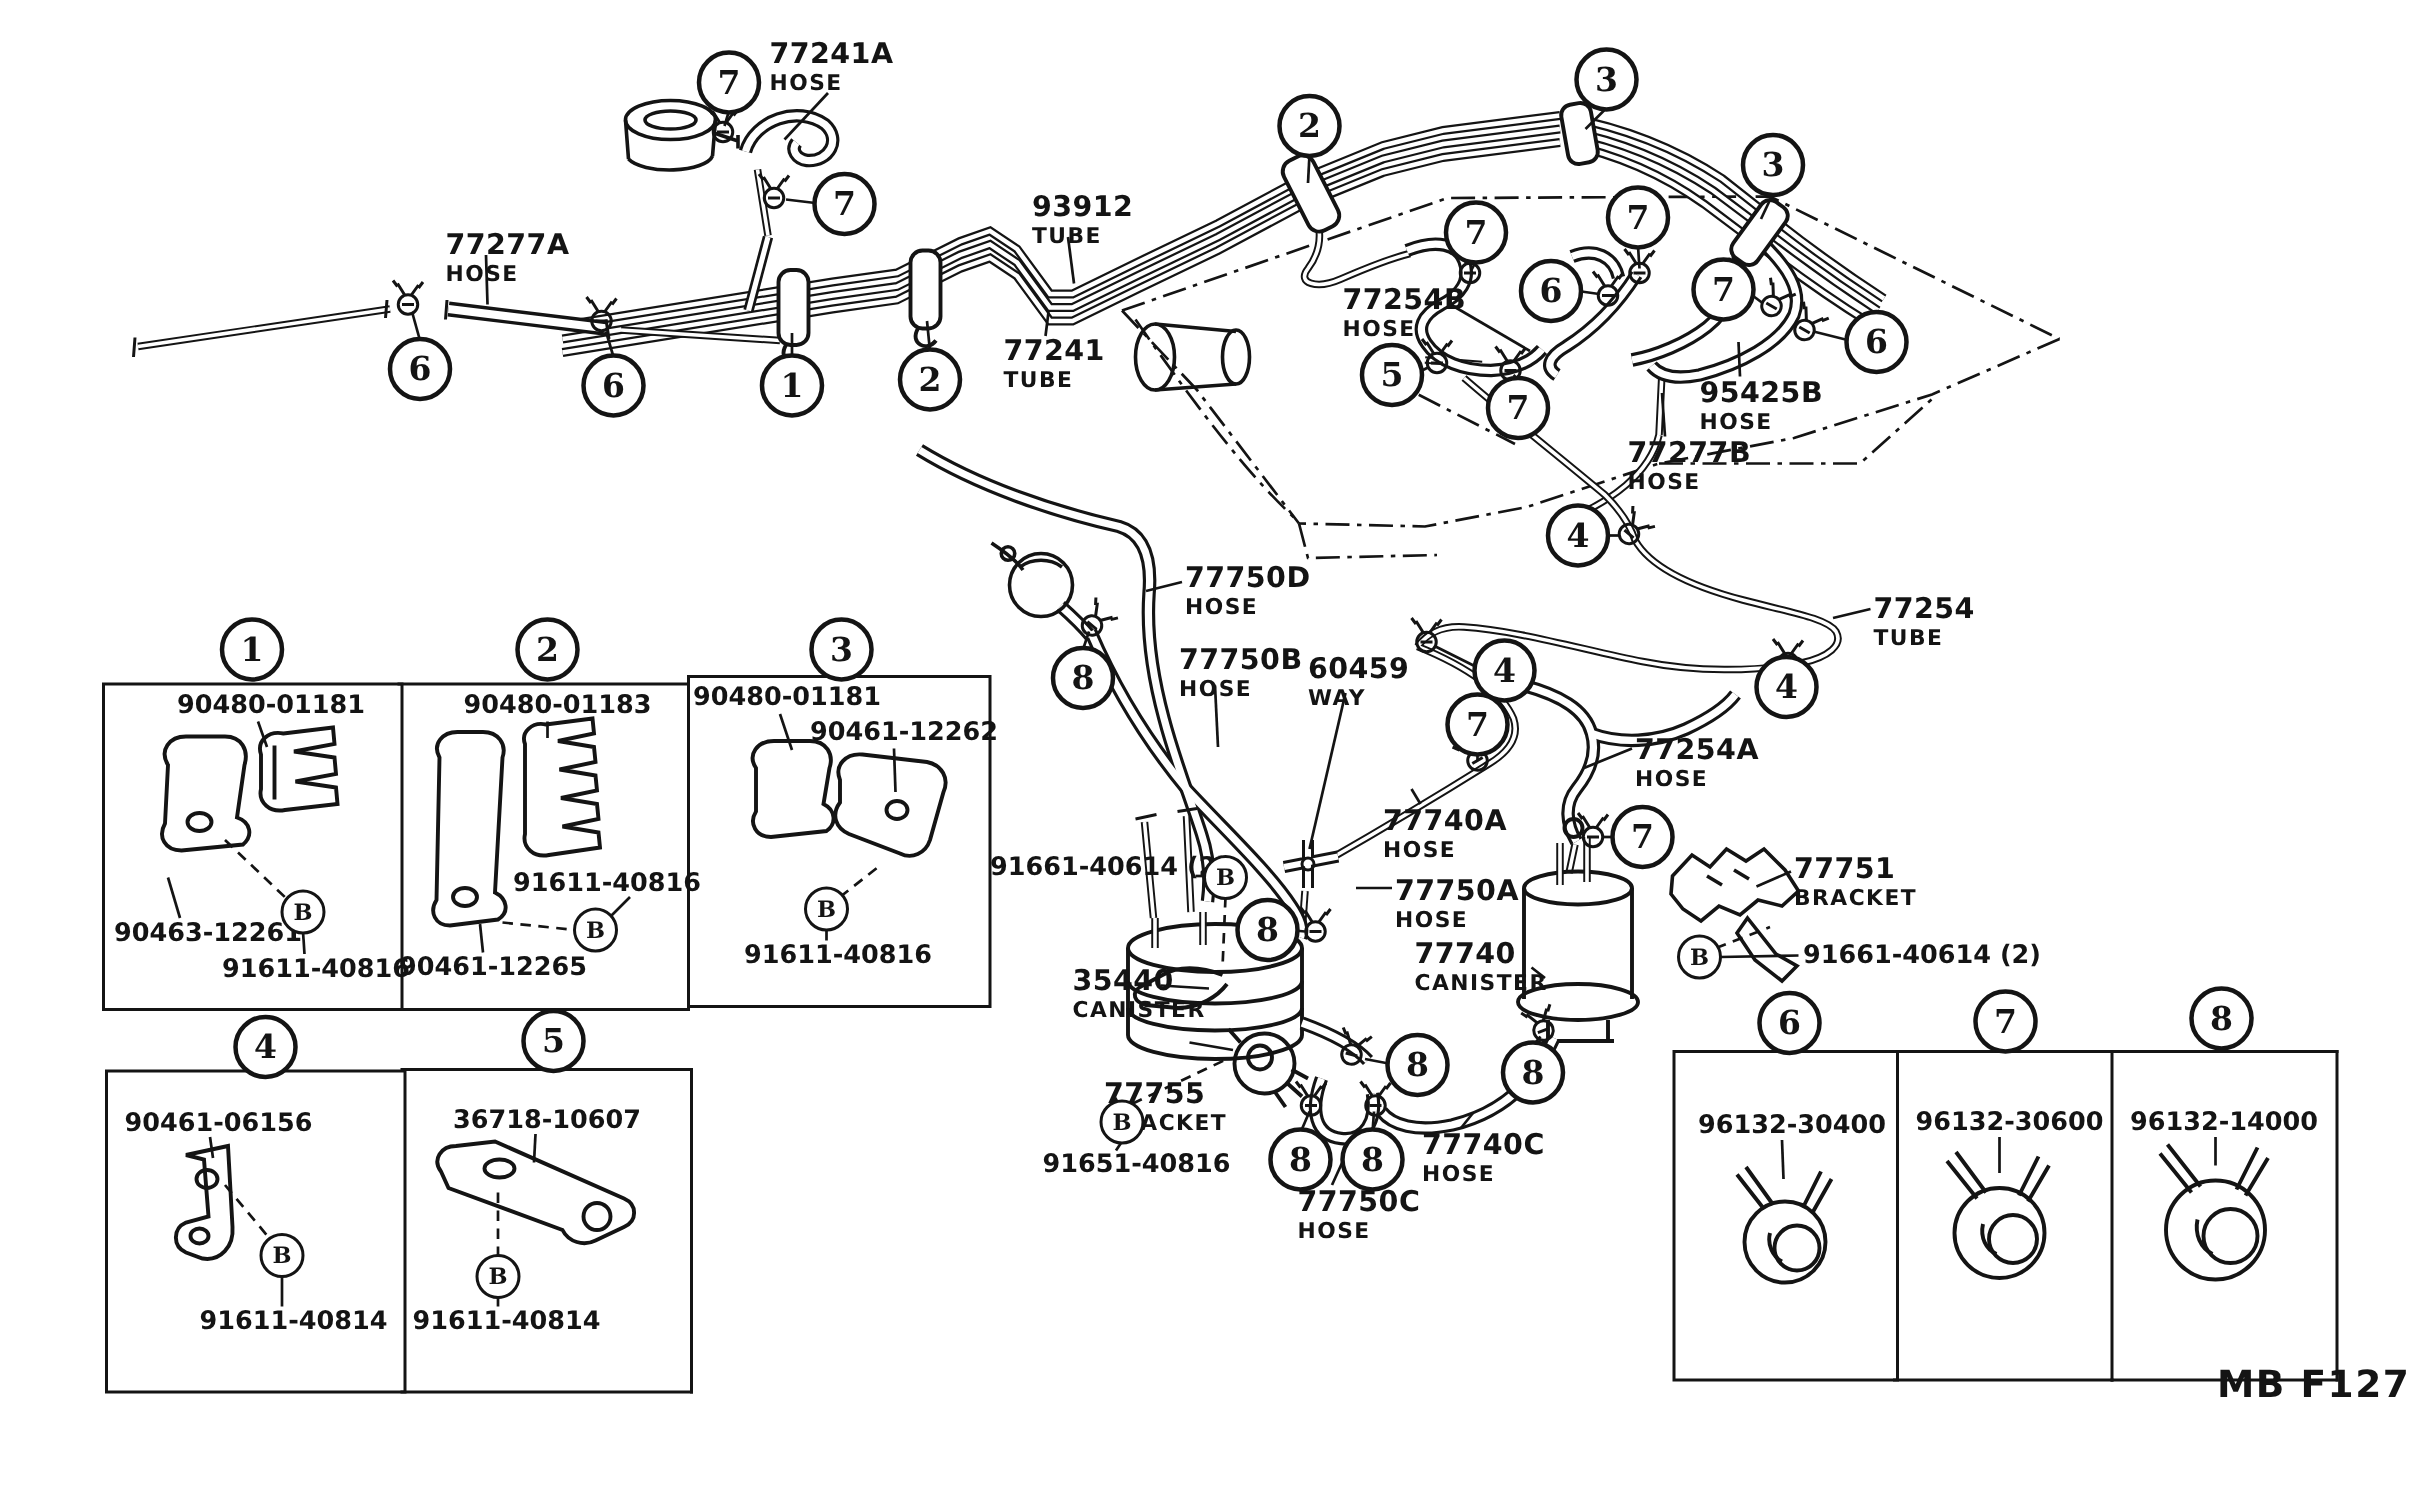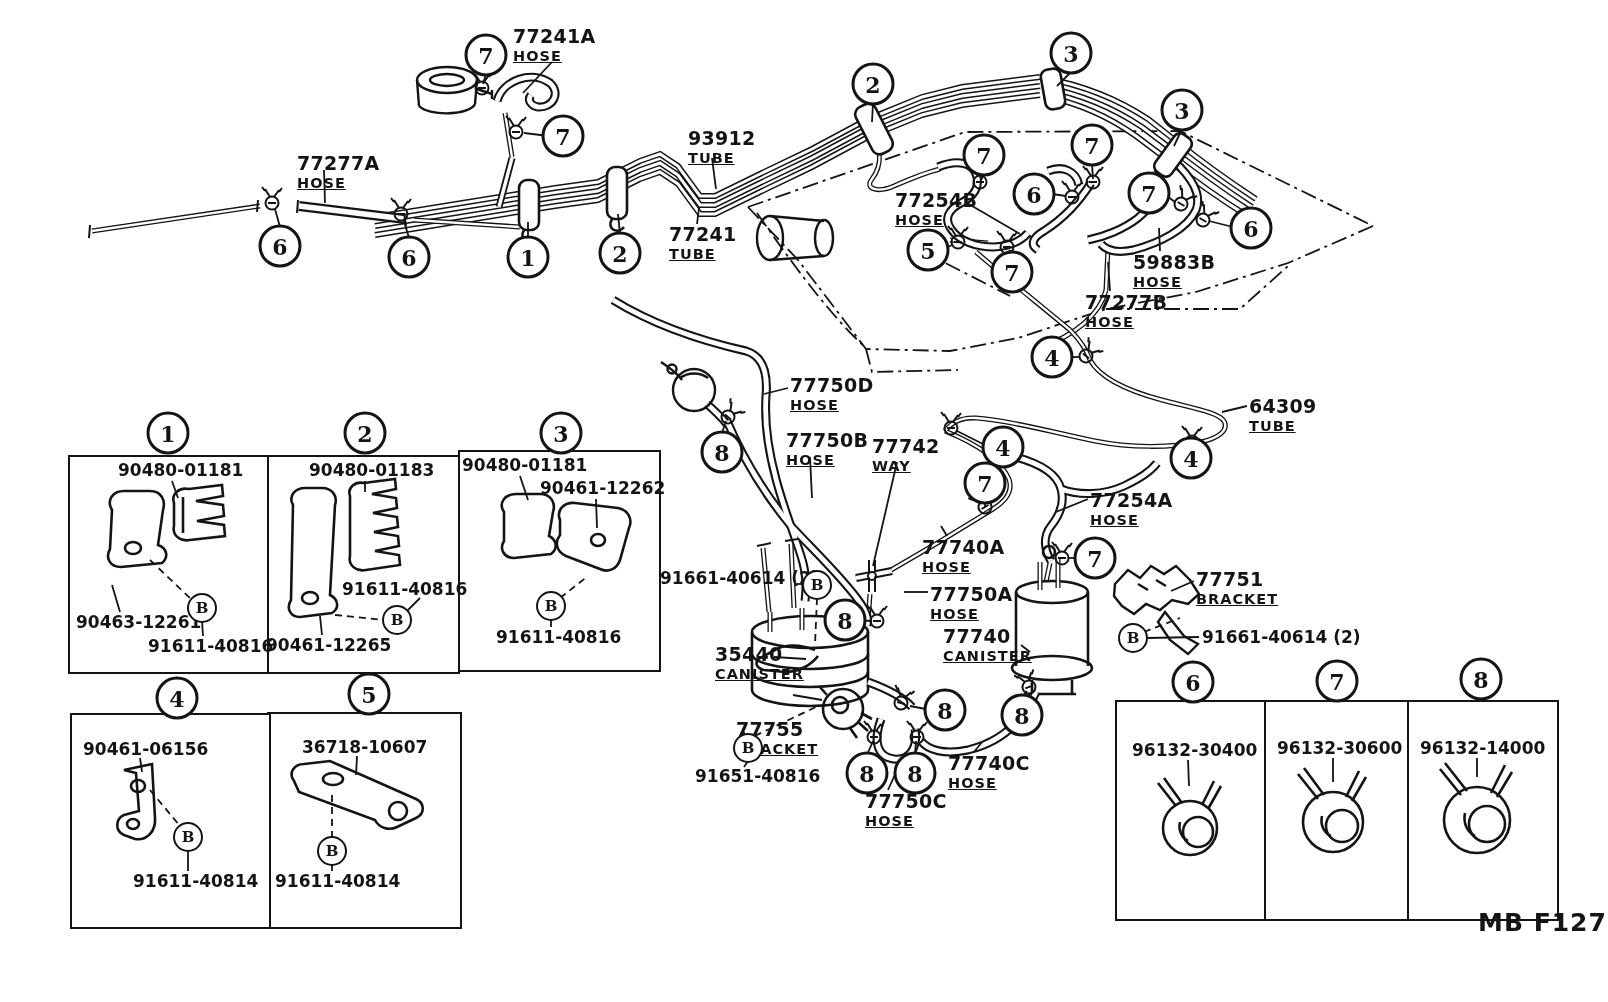--- a/index.html
+++ b/index.html
@@ -1,21 +1,21 @@
 <!DOCTYPE html>
 <html><head>
 <meta charset="utf-8">
 <style>
   html,body{margin:0;padding:0;background:#e8e8e8;}
   .stage{position:relative;width:1608px;height:1002px;background:#fff;overflow:hidden;
          font-family:"DejaVu Sans","Liberation Sans",sans-serif;color:#141414;padding-left:28px;}
   .art{position:absolute;left:0;top:0;}
   
   .plabel{position:absolute;font-weight:bold;font-size:19px;line-height:1;letter-spacing:0.3px;white-space:nowrap;}
-  .plabel .kind{display:block;font-size:14.5px;margin-top:3px;letter-spacing:1px;text-decoration:underline;}
+  .plabel .kind{display:block;font-size:14.5px;margin-top:3px;letter-spacing:1px;}
   .slabel{position:absolute;font-weight:bold;font-size:17px;line-height:1;white-space:nowrap;}
   .boxpart{position:absolute;font-weight:bold;font-size:17px;line-height:1;white-space:nowrap;text-align:center;}
   
   .co{position:absolute;width:37px;height:37px;border:3px solid #141414;border-radius:50%;
       background:#fff;display:flex;align-items:center;justify-content:center;
       font-family:"DejaVu Serif","Liberation Serif",serif;
       font-weight:bold;font-size:22px;transform:translate(-50%,-50%);}
   .cb{width:26px;height:26px;border-width:2.5px;font-size:15px;}
   
   .dbox{position:absolute;border:2.5px solid #141414;background:transparent;}
@@ -431,26 +431,26 @@
 <div class="dbox" style="left:267px;top:712px;width:193px;height:213px;border-left:none"></div>
 <div class="dbox" style="left:1115px;top:700px;width:147px;height:217px"></div>
 <div class="dbox" style="left:1262px;top:700px;width:145px;height:217px;border-left:none"></div>
 <div class="dbox" style="left:1407px;top:700px;width:150px;height:217px;border-left:none"></div>
 
 <div class="plabel" style="left:513px;top:27px"><span>77241A</span><span class="kind">HOSE</span></div>
 <div class="plabel" style="left:688px;top:129px"><span>93912</span><span class="kind">TUBE</span></div>
 <div class="plabel" style="left:297px;top:154px"><span>77277A</span><span class="kind">HOSE</span></div>
 <div class="plabel" style="left:669px;top:225px"><span>77241</span><span class="kind">TUBE</span></div>
 <div class="plabel" style="left:895px;top:191px"><span>77254B</span><span class="kind">HOSE</span></div>
-<div class="plabel" style="left:1133px;top:253px"><span>59883B</span><span class="kind">HOSE</span></div>
+<div class="plabel" style="left:1133px;top:253px"><span>95425B</span><span class="kind">HOSE</span></div>
 <div class="plabel" style="left:1085px;top:293px"><span>77277B</span><span class="kind">HOSE</span></div>
-<div class="plabel" style="left:1249px;top:397px"><span>64309</span><span class="kind">TUBE</span></div>
+<div class="plabel" style="left:1249px;top:397px"><span>77254</span><span class="kind">TUBE</span></div>
 <div class="plabel" style="left:790px;top:376px"><span>77750D</span><span class="kind">HOSE</span></div>
 <div class="plabel" style="left:786px;top:431px"><span>77750B</span><span class="kind">HOSE</span></div>
-<div class="plabel" style="left:872px;top:437px"><span>77742</span><span class="kind">WAY</span></div>
+<div class="plabel" style="left:872px;top:437px"><span>60459</span><span class="kind">WAY</span></div>
 <div class="plabel" style="left:1090px;top:491px"><span>77254A</span><span class="kind">HOSE</span></div>
 <div class="plabel" style="left:922px;top:538px"><span>77740A</span><span class="kind">HOSE</span></div>
 <div class="plabel" style="left:1196px;top:570px"><span>77751</span><span class="kind">BRACKET</span></div>
 <div class="plabel" style="left:930px;top:585px"><span>77750A</span><span class="kind">HOSE</span></div>
 <div class="plabel" style="left:943px;top:627px"><span>77740</span><span class="kind">CANISTER</span></div>
 <div class="plabel" style="left:715px;top:645px"><span>35440</span><span class="kind">CANISTER</span></div>
 <div class="plabel" style="left:736px;top:720px"><span>77755</span><span class="kind">BRACKET</span></div>
 <div class="plabel" style="left:948px;top:754px"><span>77740C</span><span class="kind">HOSE</span></div>
 <div class="plabel" style="left:865px;top:792px"><span>77750C</span><span class="kind">HOSE</span></div>
 

